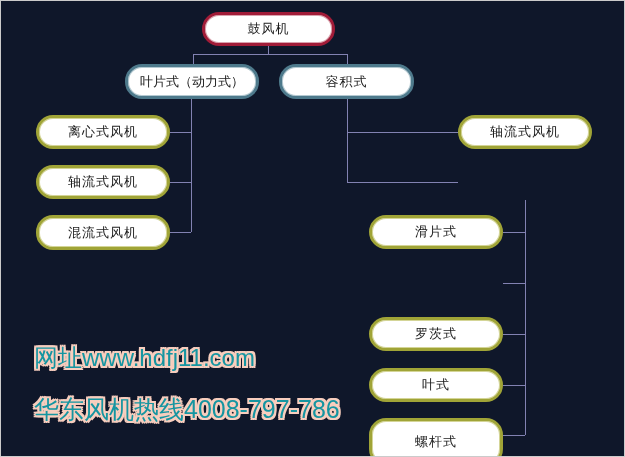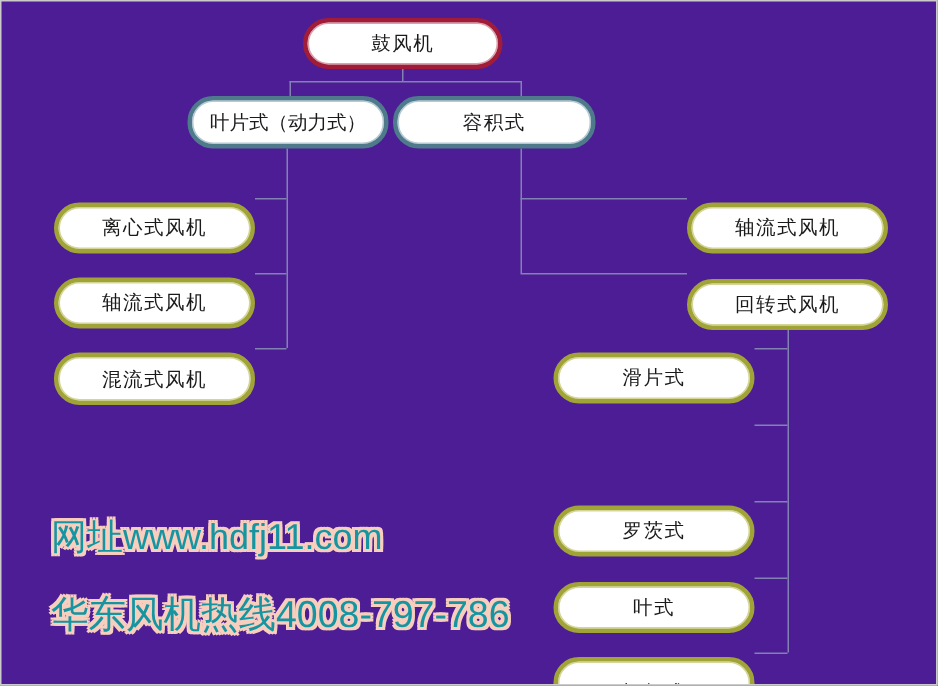--- a/index.html
+++ b/index.html
@@ -1,19 +1,19 @@
 <!DOCTYPE html>
 <html><head>
 <meta charset="utf-8">
 <style>
   html,body { margin:0; padding:0; background:#fff; }
   .canvas {
     position:relative;
     width:625px; height:457px;
-    background:#4c1d95;
+    background:#0f172a;
     border:1px solid #cbcbcb;
     box-sizing:border-box;
     font-family:"DejaVu Sans","Liberation Sans",sans-serif;
     overflow:hidden;
     padding-left:16px;
   }
   .node {
     position:absolute;
     box-sizing:border-box;
     background:#ffffff;
@@ -21,26 +21,26 @@
     display:flex;
     align-items:center;
     justify-content:center;
     font-size:13px;
     color:#1a1a1a;
     letter-spacing:1px;
     white-space:nowrap;
   }
   .node.root   { border:3px solid #A11C38; box-shadow: inset 0 0 0 1px #d8a2ad; }
   .node.branch { border:3px solid #4E7A8C; box-shadow: inset 0 0 0 1px #b4c9d1; }
-  .node.leaf   { border:3px solid #A0A437; box-shadow: inset 0 0 0 1px #d4d597; margin-top: 20px; }
+  .node.leaf   { border:3px solid #A0A437; box-shadow: inset 0 0 0 1px #d4d597; }
 
   
   #n-blower        { left:201px; top:11px;  width:133px; height:34px; }
   #n-blade         { left:124px; top:63px;  width:134px; height:35px; letter-spacing:0; }
-  #n-volumetric    { left:261px; top:63px;  width:135px; height:35px; }
+  #n-volumetric    { left:278px; top:63px;  width:135px; height:35px; }
   #n-centrifugal   { left:35px;  top:114px; width:134px; height:34px; }
   #n-axial         { left:35px;  top:164px; width:134px; height:34px;text-align:right; }
   #n-mixed         { left:35px;  top:214px; width:134px; height:35px; }
   #n-reciprocating { left:457px; top:114px; width:134px; height:34px; }
   #n-rotary        { left:457px; top:165px; width:134px; height:34px; }
   #n-sliding       { left:368px; top:214px; width:134px; height:34px;text-align:right; }
   #n-waterring     { left:368px; top:265px; width:134px; height:34px; }
   #n-roots         { left:368px; top:316px; width:134px; height:34px; }
   #n-vane          { left:368px; top:367px; width:134px; height:34px; }
   #n-screw         { left:368px; top:417px; width:134px; height:48px;text-align:center; }
@@ -93,21 +93,20 @@
   <div class="conn h" style="left:502px; top:384px; width:22px;"></div>
   <div class="conn h" style="left:502px; top:434px; width:22px;"></div>
 
   <div class="node root" id="n-blower">鼓风机</div>
   <div class="node branch" id="n-blade">叶片式（动力式）</div>
   <div class="node branch" id="n-volumetric">容积式</div>
   <div class="node leaf" id="n-centrifugal">离心式风机</div>
   <div class="node leaf" id="n-axial">轴流式风机</div>
   <div class="node leaf" id="n-mixed">混流式风机</div>
   <div class="node leaf" id="n-reciprocating">轴流式风机</div>
-  <div class="node leaf" id="n-rotary">回转式风机</div>
   <div class="node leaf" id="n-sliding">滑片式</div>
   <div class="node leaf" id="n-roots">罗茨式</div>
   <div class="node leaf" id="n-vane">叶式</div>
   <div class="node leaf" id="n-screw">螺杆式</div>
 
   <div class="watermark" id="wm1">网址www.hdfj11.com</div>
   <div class="watermark" id="wm2">华东风机热线4008-797-786</div>
 
 </div>
 

